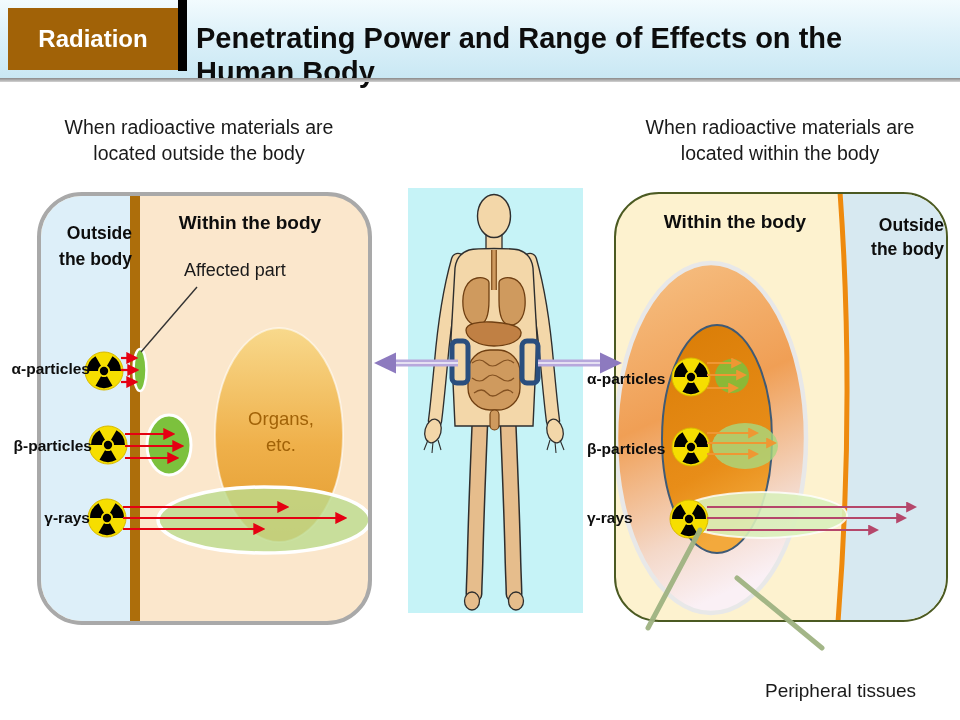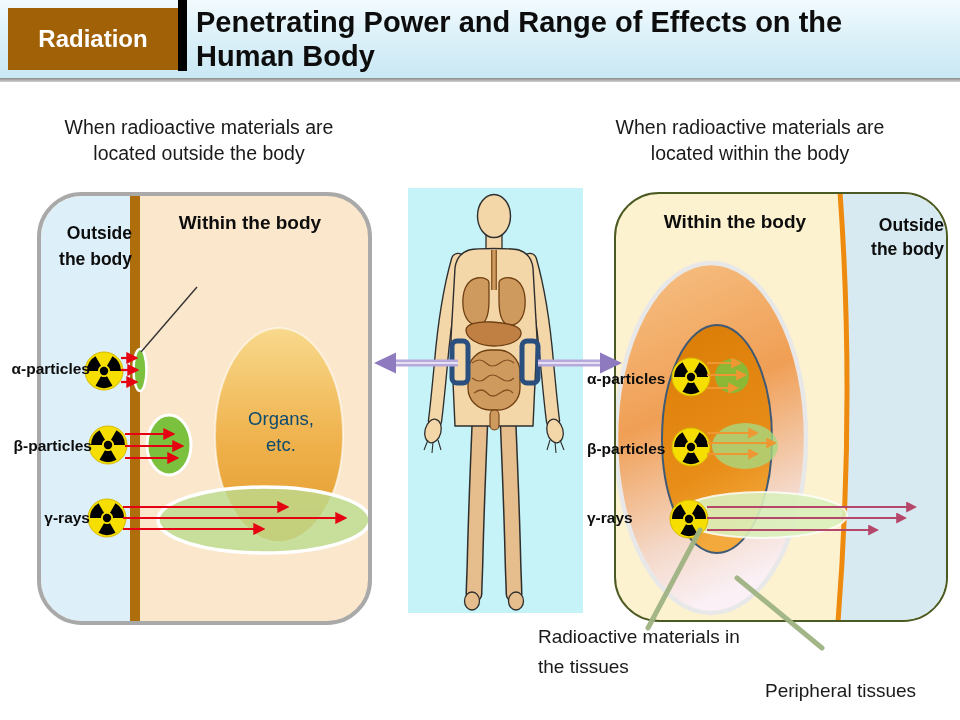--- a/index.html
+++ b/index.html
@@ -4,38 +4,38 @@
 <style>
   html,body{margin:0;padding:0;background:#fff;}
   body{font-family:"Liberation Sans",sans-serif;color:#141414;}
   .stage{position:relative;width:960px;height:720px;overflow:hidden;background:#fff;}
   .abs{position:absolute;}
   
   .header{left:0;top:0;width:960px;height:78px;background:linear-gradient(#f2fbfe 0%,#ddf1f9 45%,#c9e8f4 100%);}
   .header-rule{left:0;top:78px;width:960px;height:4px;background:linear-gradient(#8a8a8a,#d2d2d2);}
   .badge{left:8px;top:8px;width:170px;height:62px;background:#a16207;color:#fff;font-weight:bold;font-size:24px;display:flex;align-items:center;justify-content:center;}
   .black-sep{left:178px;top:0;width:9px;height:71px;background:#000;}
-  .title{left:196px;top:5px;width:750px;font-size:29px;line-height:1.18;font-weight:bold;color:#0d0d0d;}
+  .title{left:196px;top:21px;width:750px;font-size:29px;line-height:1.18;font-weight:bold;color:#0d0d0d;}
   
   .caption{font-size:19.5px;line-height:1.35;text-align:center;color:#1a1a1a;}
   .cap-left{left:35px;top:114px;width:328px;}
-  .cap-right{left:600px;top:114px;width:300px;}
+  .cap-right{left:630px;top:114px;width:300px;}
   
   .panel{box-sizing:border-box;border-radius:45px;overflow:hidden;}
   .panel-left{left:37px;top:192px;width:335px;height:433px;border:4px solid #a9a9a9;background:#fbe7cc;}
   .panel-right{left:614px;top:192px;width:334px;height:430px;border:2.5px solid #4b5a22;background:#fdf2cf;}
   .strip-blue{left:-4px;top:-4px;width:97px;height:433px;background:#ddeff9;}
   .skin-bar{left:89px;top:-4px;width:10px;height:433px;background:#ad6e0b;}
   .panel-svg-l{left:-4px;top:-4px;}
   .panel-svg-r{left:-2.5px;top:-2.5px;}
   .zone-label{font-weight:bold;color:#0d0d0d;text-align:right;}
   .lbl-outside-l{left:3px;top:24px;width:88px;font-size:17.5px;line-height:1.5;}
   .lbl-within-l{left:109px;top:16px;width:200px;font-size:19px;text-align:center;}
   .lbl-affected{left:143px;top:64px;width:160px;font-size:18px;color:#1a1a1a;}
-  .lbl-organs{left:191px;top:210px;width:98px;font-size:18.5px;line-height:1.4;text-align:center;color:#0c4a6e;}
+  .lbl-organs{left:191px;top:210px;width:98px;font-size:18.5px;line-height:1.4;text-align:center;color:#a16207;}
   .lbl-within-r{left:24px;top:17px;width:190px;font-size:19px;text-align:center;}
   .lbl-outside-r{left:234px;top:20px;width:94px;font-size:17.5px;line-height:1.35;}
   .src-label{font-size:15.5px;font-weight:bold;color:#0d0d0d;white-space:nowrap;}
   .src-l{width:84px;text-align:right;}
   .src-r{width:90px;text-align:left;}
   .body-box{left:408px;top:188px;width:175px;height:425px;background:#c6f3f7;}
   .bottom-label{font-size:19px;color:#1a1a1a;line-height:1.6;}
   .overlay{left:0;top:0;pointer-events:none;}
 </style>
 </head>
@@ -119,20 +119,21 @@
         <line x1="88" y1="242" x2="136" y2="242" marker-end="url(#mred)"></line>
         <line x1="88" y1="254" x2="145" y2="254" marker-end="url(#mred)"></line>
         <line x1="88" y1="266" x2="140" y2="266" marker-end="url(#mred)"></line>
         <line x1="86" y1="315" x2="250" y2="315" marker-end="url(#mred)"></line>
         <line x1="86" y1="326" x2="308" y2="326" marker-end="url(#mred)"></line>
         <line x1="86" y1="337" x2="226" y2="337" marker-end="url(#mred)"></line>
       </g>
     </svg>
     <div class="abs zone-label lbl-outside-l">Outside the body</div>
     <div class="abs zone-label lbl-within-l">Within the body</div>
+    <div class="abs lbl-affected">Affected part</div>
     <div class="abs lbl-organs">Organs, etc.</div>
   </div>
 
   <div class="abs src-label src-l" style="left:6px;top:360px;">α-particles</div>
   <div class="abs src-label src-l" style="left:8px;top:437px;">β-particles</div>
   <div class="abs src-label src-l" style="left:6px;top:509px;">γ-rays</div>
 
   <div class="abs body-box">
     <svg width="175" height="425" viewBox="0 0 175 425">
 
@@ -230,16 +231,15 @@
       <line x1="538" y1="363" x2="602" y2="363" stroke-width="7" stroke="#b7a8dc"></line>
       <line x1="538" y1="363" x2="602" y2="363" stroke="#ffffff" stroke-width="1.8" opacity="0.65"></line>
       <polygon points="622,363 600,352.5 600,373.5" fill="#8d7abf"></polygon>
     </g>
     <g stroke-width="5" stroke-linecap="round" opacity="0.95" stroke="#9fb382">
       <line x1="700" y1="530" x2="648" y2="628"></line>
       <line x1="737" y1="578" x2="822" y2="648"></line>
     </g>
   </svg>
 
-  <div class="abs bottom-label" style="left:538px;top:622px;width:225px;">Radioactive materials in the tissues</div>
   <div class="abs bottom-label" style="left:765px;top:648px;width:190px;margin-top:28px;">Peripheral tissues</div>
 
 </div>
 
 </body></html>

